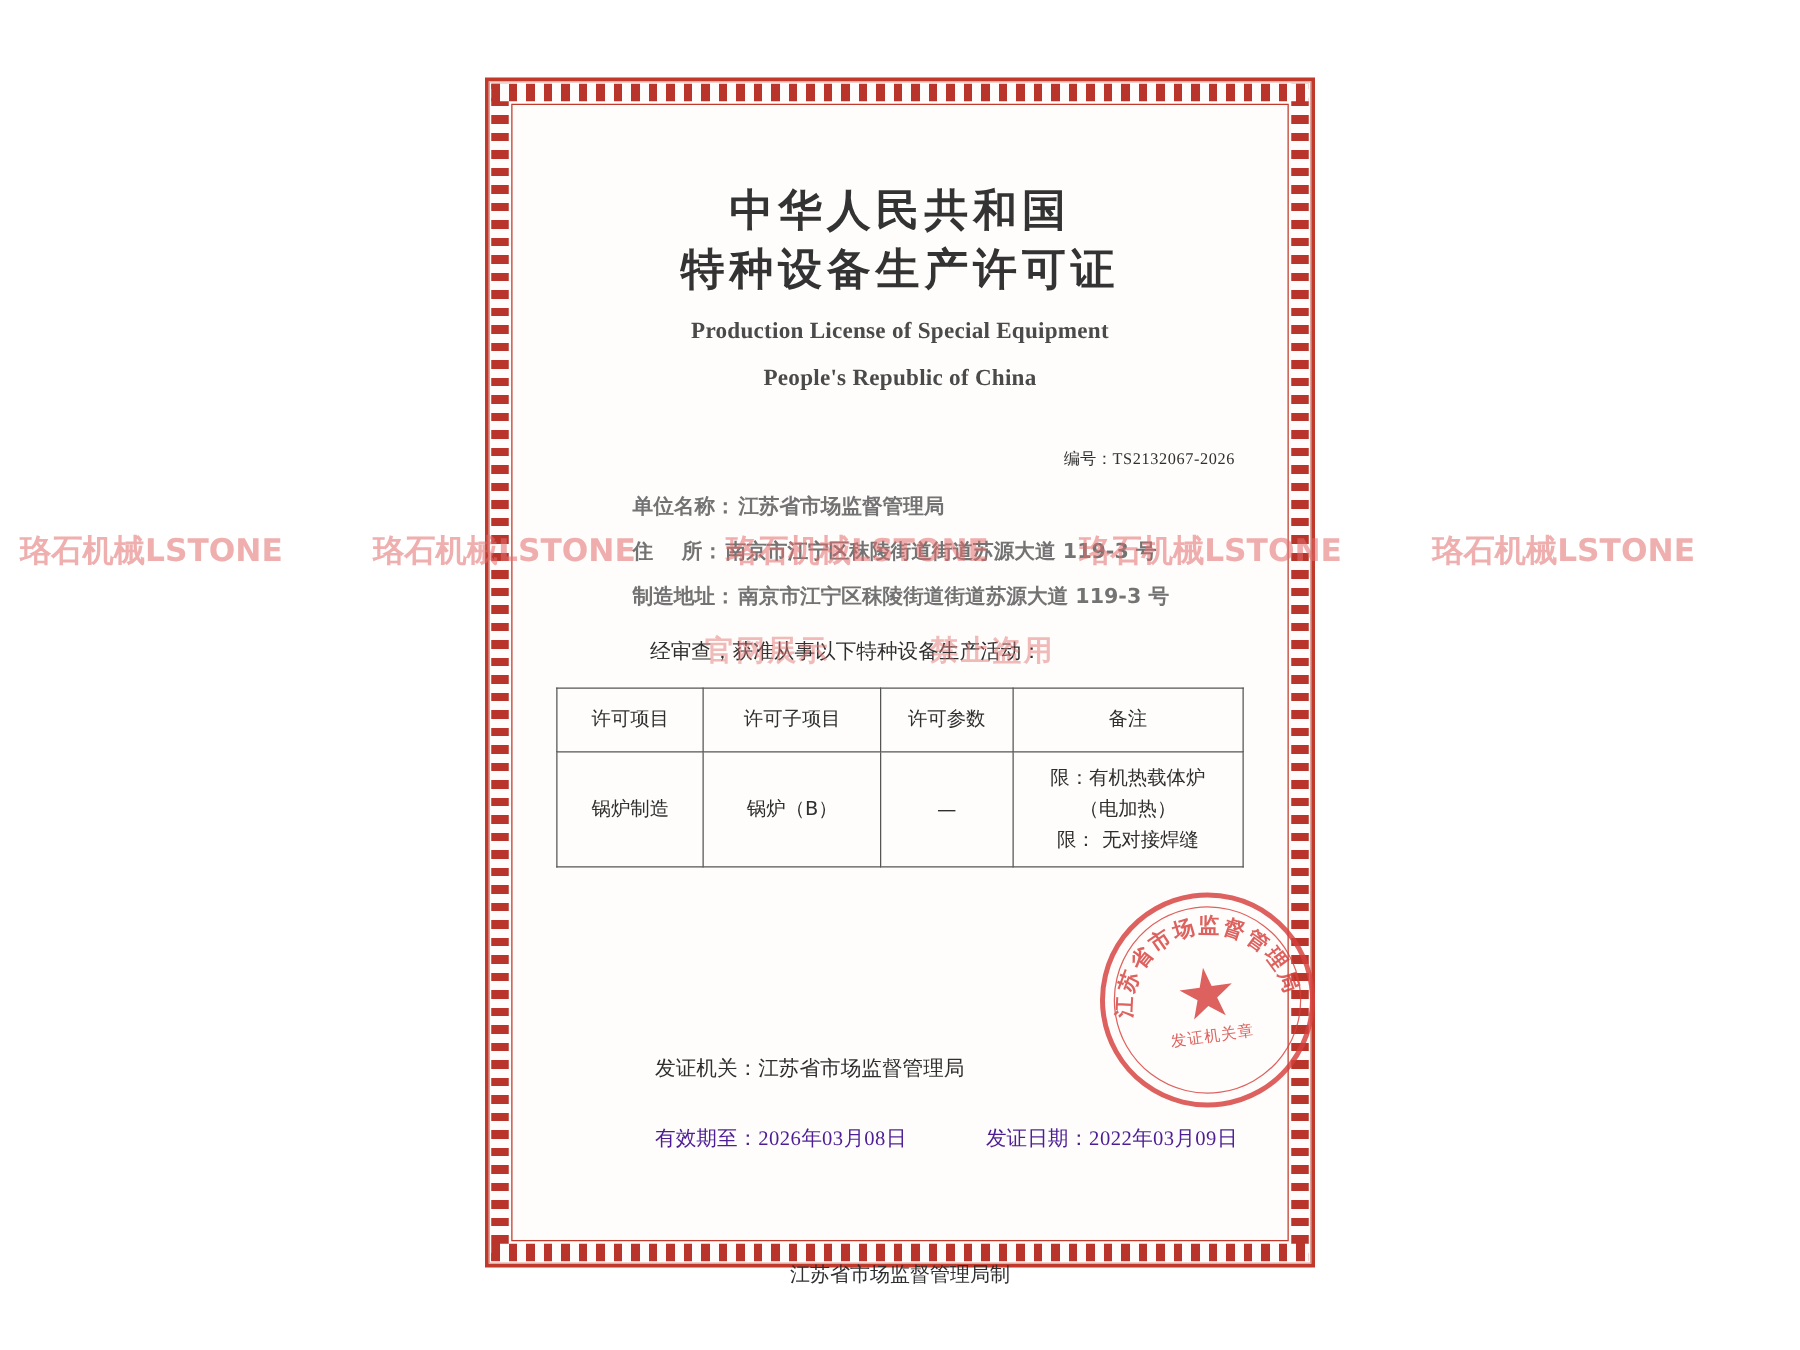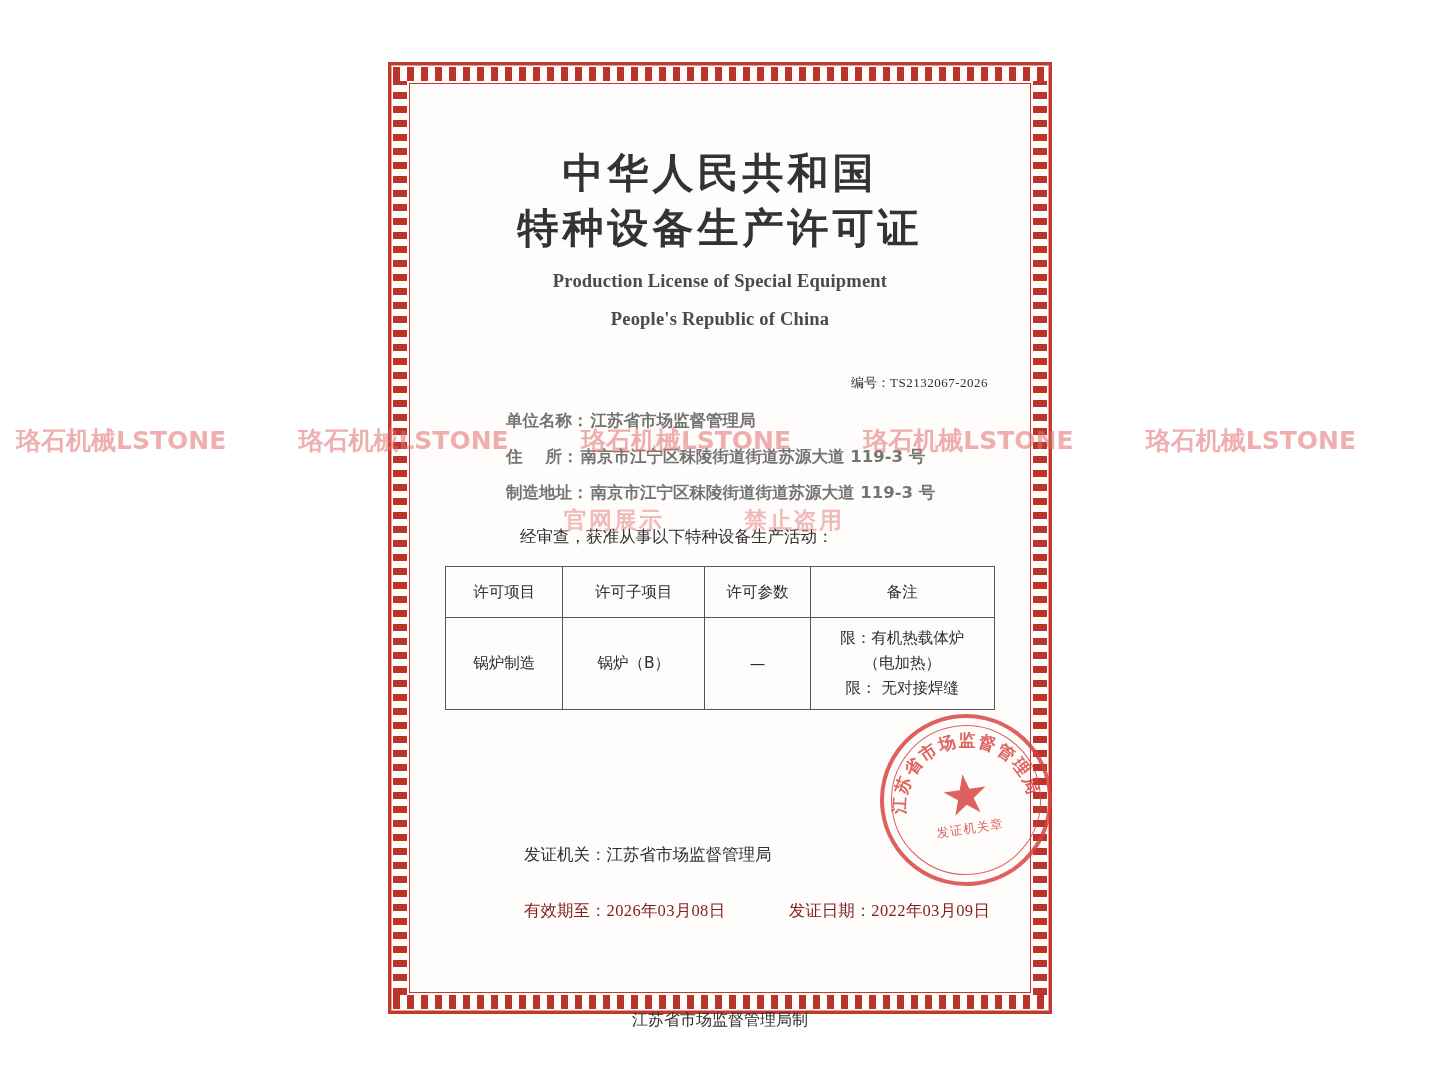--- a/index.html
+++ b/index.html
@@ -79,21 +79,21 @@
     bottom: 30px;
   }
 
   .title-block {
     text-align: center;
     margin-top: 44px;
   }
   .title-cn {
     font-family: "DejaVu Sans", "Liberation Sans", sans-serif;
     font-weight: bold;
-    font-size: 41px;
+    font-size: 35px;
     letter-spacing: 4px;
     color: #333333;
     line-height: 1.35;
   }
   .title-en {
     font-family: "Liberation Serif", "DejaVu Serif", serif;
     font-weight: bold;
     font-size: 18.5px;
     color: #4a4a4a;
     line-height: 1.55;
@@ -178,21 +178,21 @@
     font-size: 16.5px;
     color: #2f2f2f;
   }
   .dates-row {
     position: absolute;
     left: 96px;
     right: 22px;
     bottom: 62px;
     font-family: "DejaVu Sans", "Liberation Sans", sans-serif;
     font-size: 16.5px;
-    color: #7f1d1d;
+    color: #4c1d95;
     display: flex;
     justify-content: space-between;
   }
   .date-item .num {
     font-family: "Liberation Serif", "DejaVu Serif", serif;
     letter-spacing: 0.4px;
   }
 
   
   .seal {

